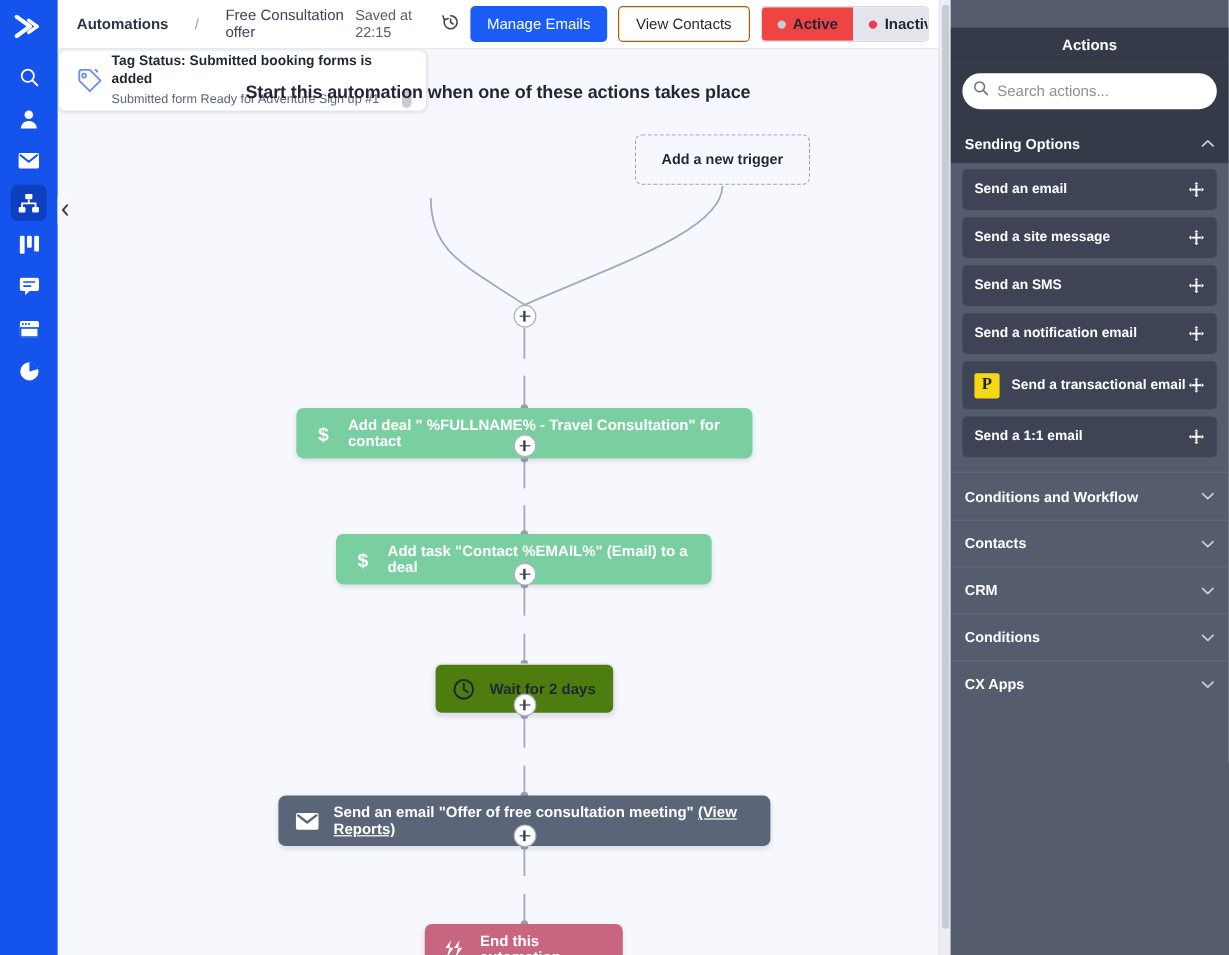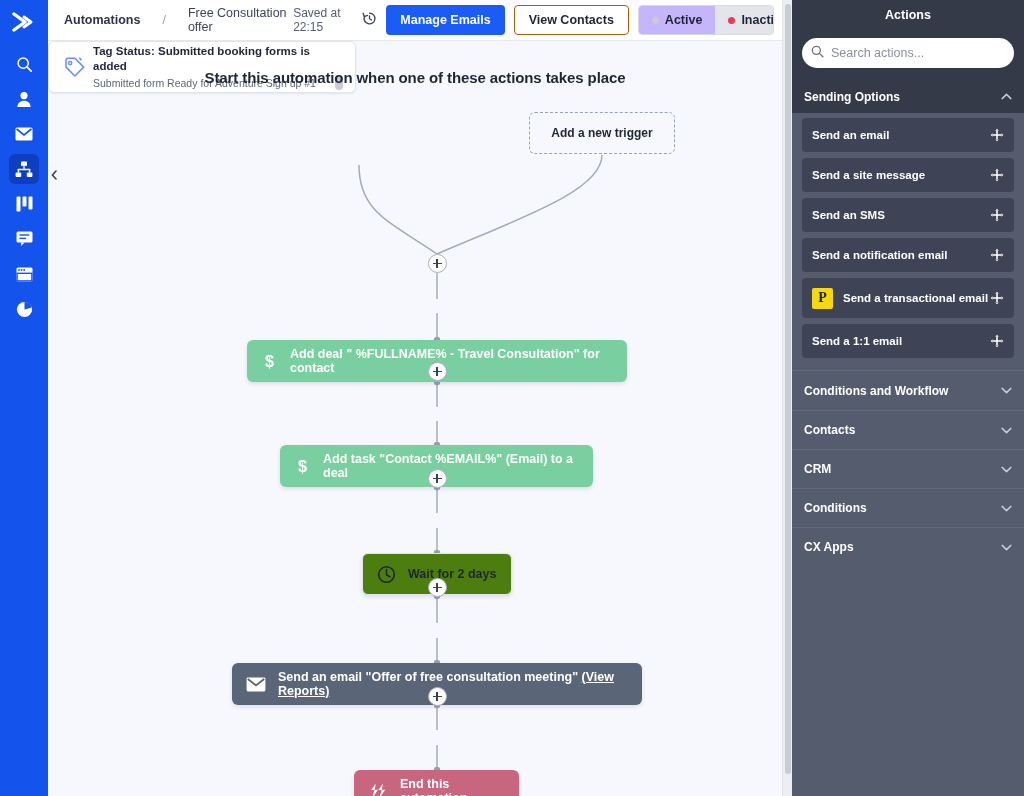--- a/index.html
+++ b/index.html
@@ -48,30 +48,30 @@
     display: flex; align-items: center; padding: 0 8px 0 16px;
     position: relative; z-index: 4;
   }
   .crumb { font-size: 12.5px; color: #2b3445; display: flex; align-items: center; gap: 22px; }
   .crumb .b { font-weight: bold; cursor: pointer; }
   .crumb .sep { color: #9aa1af; }
   .crumb .cur { color: #3c4554; }
   .topbar-right { margin-left: auto; display: flex; align-items: center; gap: 9px; }
   .saved { font-size: 12px; color: #555e6e; display:flex; align-items:center; gap:6px; }
   .btn {
-    height: 30px; border-radius: 4px; font-size: 12.5px; font-weight: bold;
+    height: 30px; border-radius: 4px; font-size: 12.5px; font-weight: normal;
     display: flex; align-items: center; justify-content: center;
     padding: 0 14px; cursor: pointer; white-space: nowrap;
   }
   .btn-primary { background: #1a5cf5; color: #fff; }
   .btn-outline { background: #fff; color: #1e2634; border: 1px solid #a16207; }
   .toggle-group { display: flex; height: 30px; border: 1px solid #d7dae2; border-radius: 4px; overflow: hidden; }
   .toggle-opt {
     display: flex; align-items: center; gap: 6px; padding: 0 13px;
-    font-size: 12.5px; font-weight: bold; color: #1e2634; cursor: pointer; background: #c4b5fd;
+    font-size: 12.5px; font-weight: bold; color: #1e2634; cursor: pointer; background: #ef4444;
   }
   .toggle-opt.sel { background: #e3e5eb; }
   .dot { width: 7px; height: 7px; border-radius: 50%; display: inline-block; }
 
   
   .canvas-wrap { flex: 1 1 auto; position: relative; background: #f6f8fd; overflow: hidden; }
   .canvas { position: absolute; inset: 0; }
   .flow-title {
     position: absolute; top: 28px; left: 0; right: 0; text-align: center;
     font-size: 15px; font-weight: bold; color: #1f2734; letter-spacing: -.1px;
@@ -131,21 +131,21 @@
     position: absolute; left: 2px; top: 4px; width: 6px; height: 770px;
     background: #c7cbd4; border-radius: 3px; cursor: pointer;
   }
   .rpanel {
     flex: 0 0 232px; width: 232px; height: 796px; background: #545c6e;
     display: flex; flex-direction: column; overflow: hidden;
   }
   .rpanel-head {
     height: 30px; flex: 0 0 30px; background: #353a48; color: #fff;
     display: flex; align-items: center; justify-content: center;
-    font-size: 12.5px; font-weight: bold;
+    font-size: 12.5px; font-weight: bold; margin-top: 23px;
   }
   .search-zone { background: #353a48; padding: 8px 10px 12px; flex: 0 0 auto; }
   .search-box {
     height: 30px; background: #fff; border-radius: 15px; display: flex;
     align-items: center; padding: 0 9px; gap: 7px; cursor: text;
   }
   .search-box input {
     border: 0; outline: none; font-size: 12.5px; color: #2b3445;
     font-family: "Liberation Sans", sans-serif; width: 100%; background: transparent;
   }

